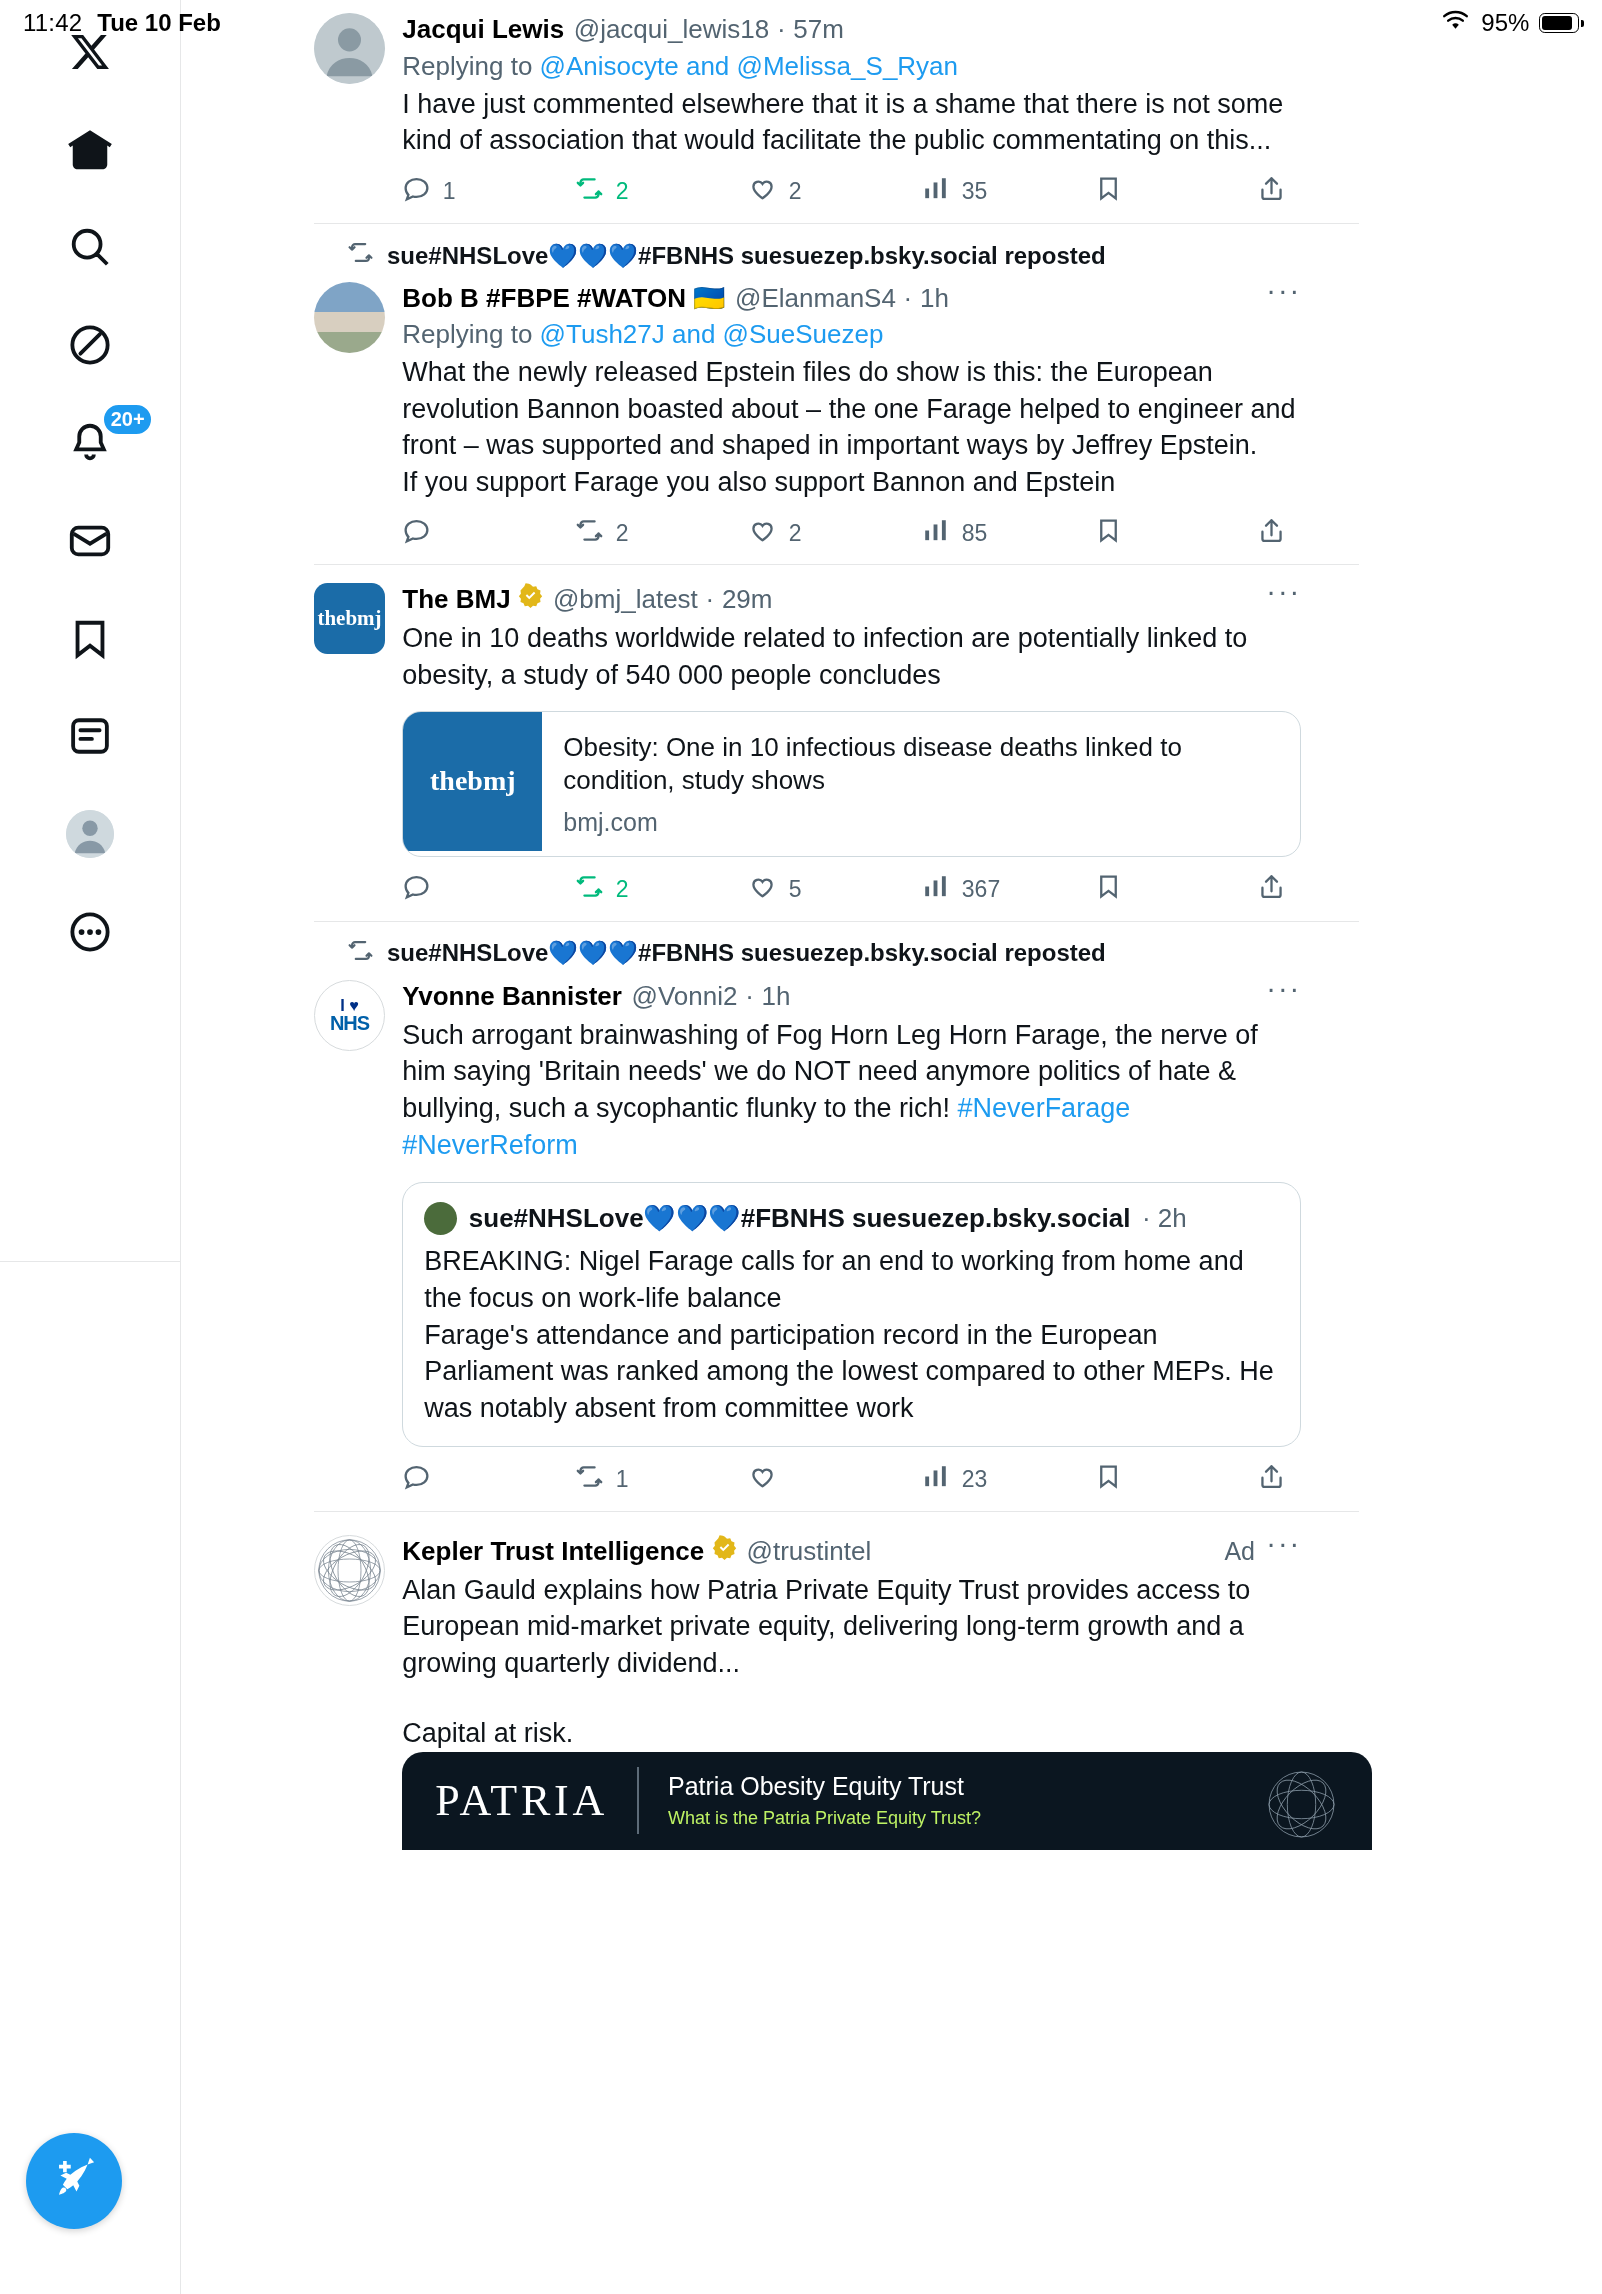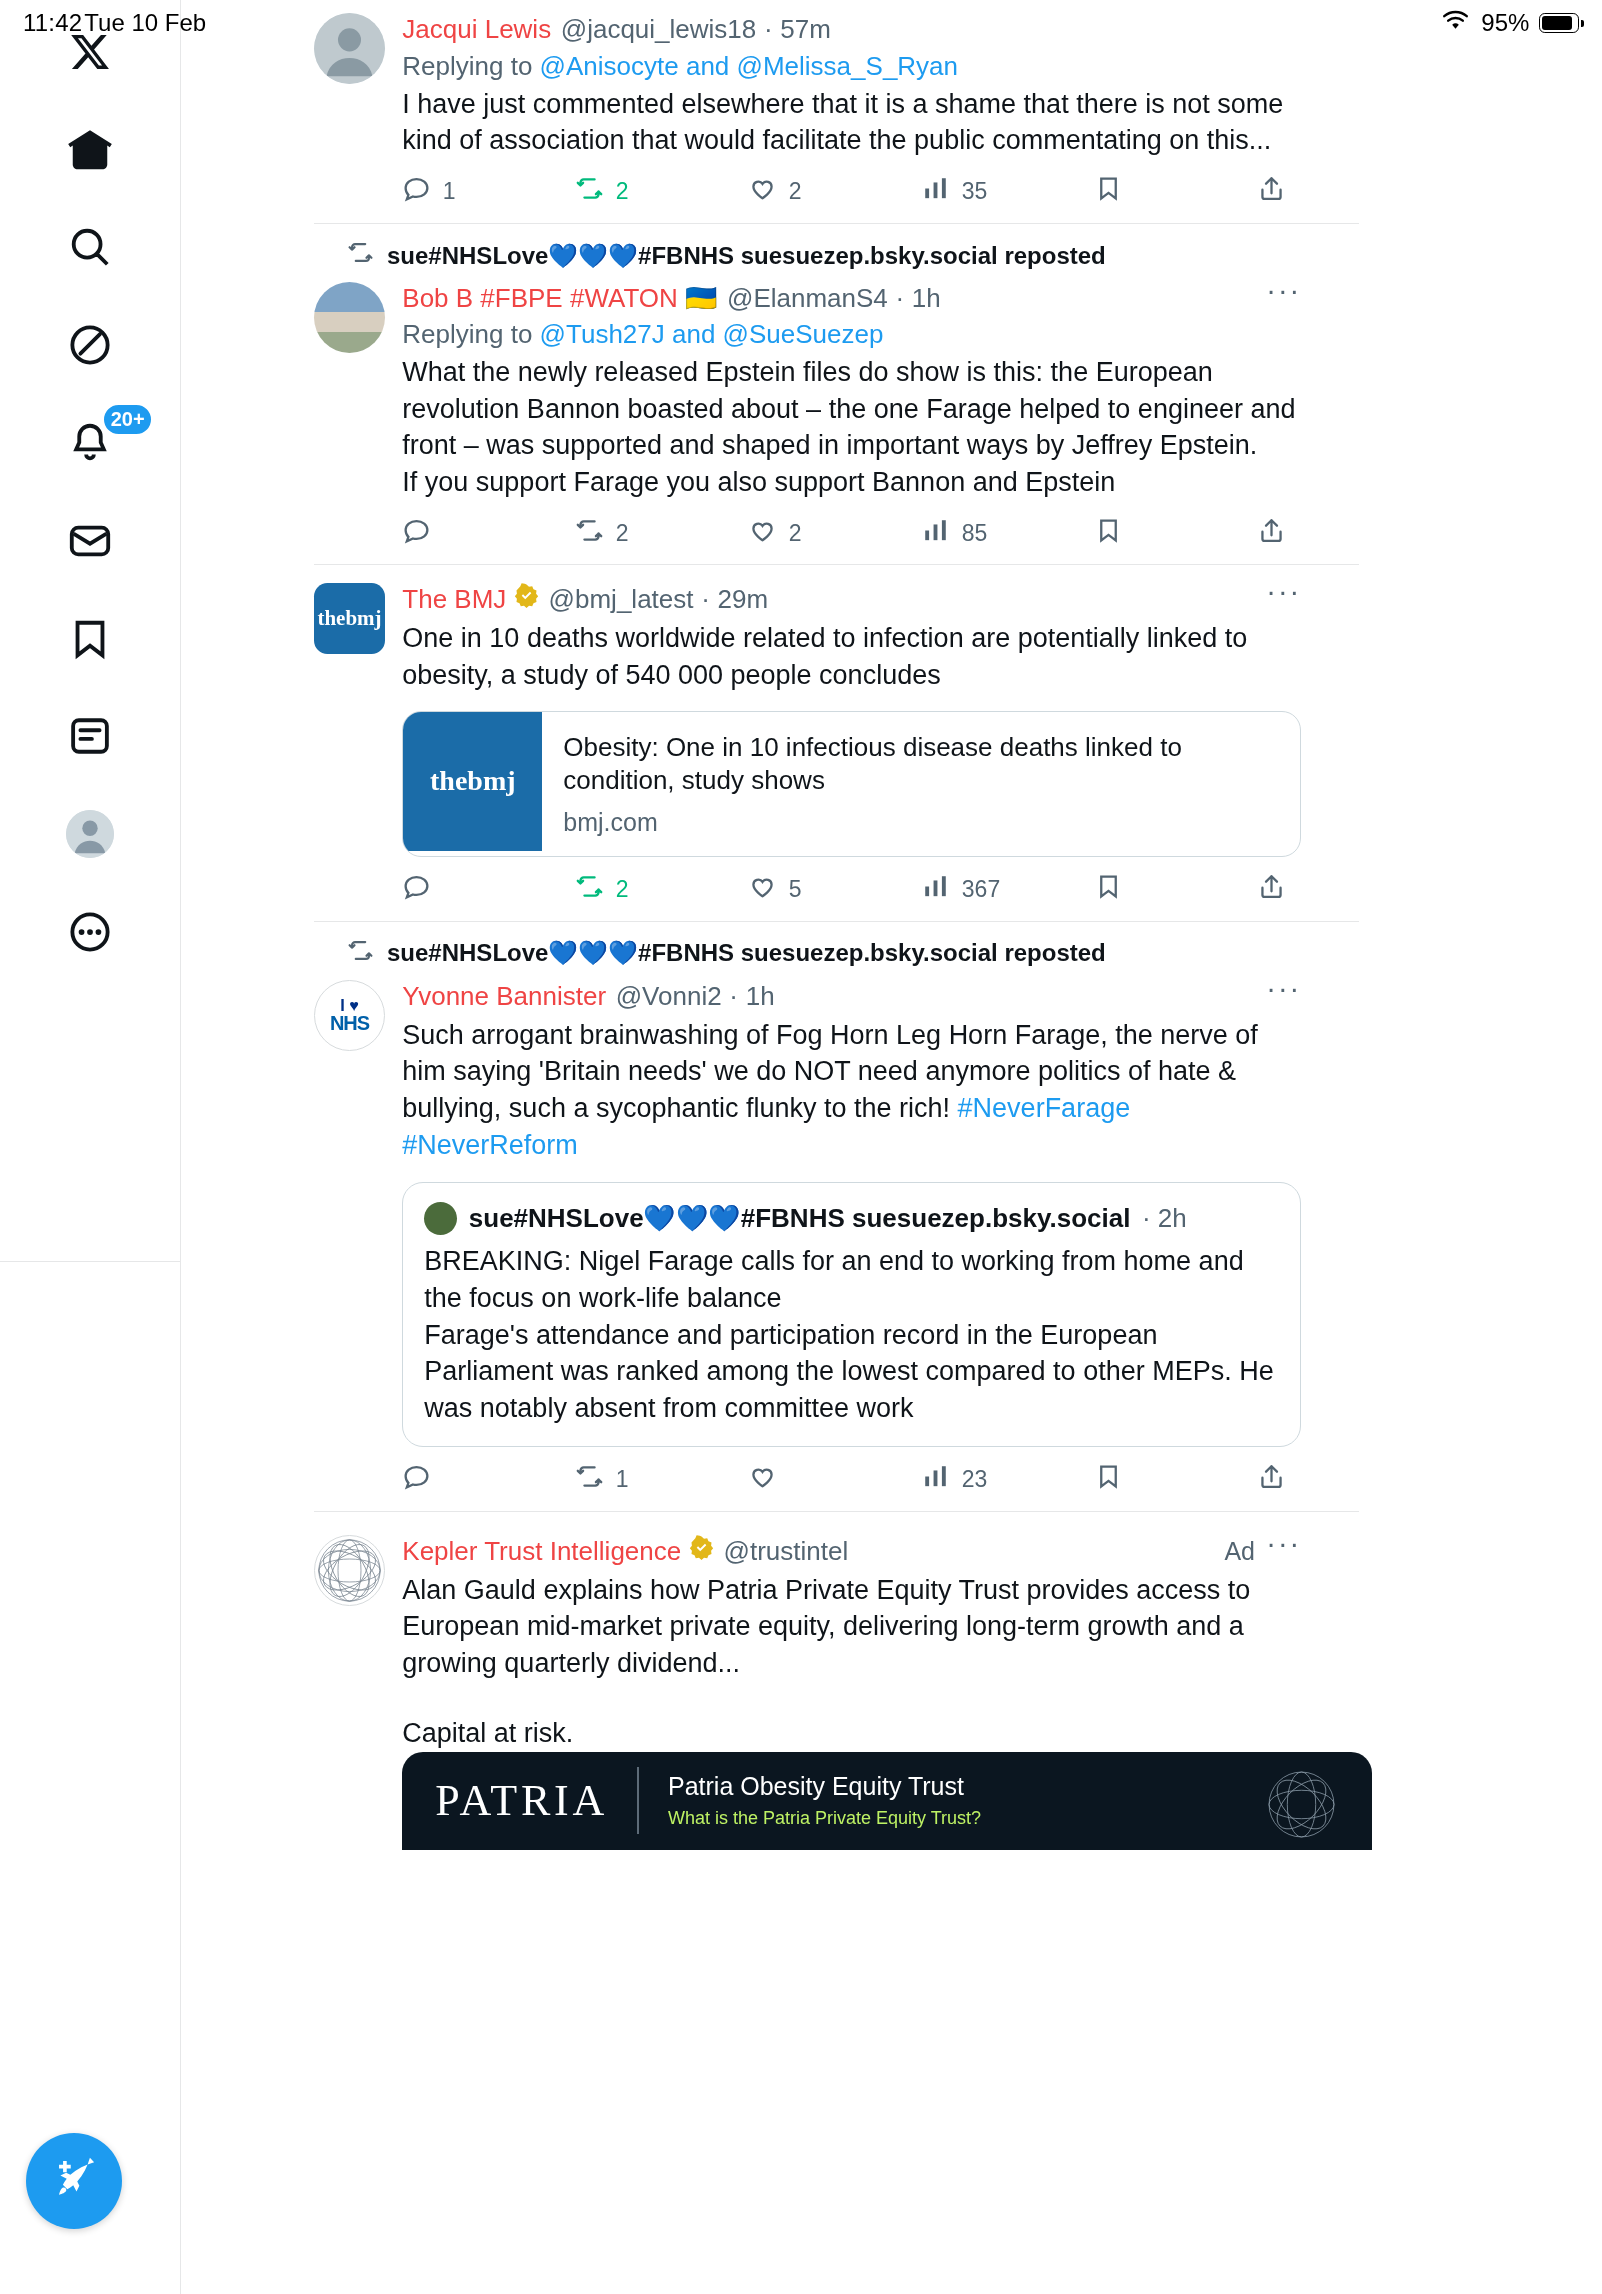--- a/index.html
+++ b/index.html
@@ -25,21 +25,21 @@
     width: 1602px;
     height: 46px;
     display: flex;
     align-items: center;
     padding: 0 23px;
     font-size: 24px;
     color: #000;
     z-index: 30;
   }
   .statusbar .time { font-weight: 500; letter-spacing: 0.2px; }
-  .statusbar .date { margin-left: 2px; font-weight: 400; }
+  .statusbar .date { margin-left: 15px; font-weight: 700; }
   .statusbar .right {
     margin-left: auto;
     display: flex;
     align-items: center;
     gap: 9.6px;
     text-align: right;
   }
   .statusbar .batt-pct { font-size: 24px; font-weight: 500; }
   .batt {
     width: 40px; height: 20px;
@@ -210,21 +210,21 @@
 
   .tw-main { flex: 1; min-width: 0; }
   .nameline {
     display: flex;
     align-items: baseline;
     flex-wrap: wrap;
     gap: 0;
     font-size: 26px;
     line-height: 1.28;
   }
-  .dispname { font-weight: 400; color: #ef4444; }
+  .dispname { font-weight: 700; color: #000000; }
   .handle, .dot, .time-ago { color: #536471; font-weight: 400; }
   .handle { margin-left: 9.6px; }
   .dot { margin: 0 7.7px; }
   .verified {
     display: inline-block;
     width: 25px; height: 25px;
     margin-left: 7.7px;
     vertical-align: -3.8px;
   }
   .ellipsis {

